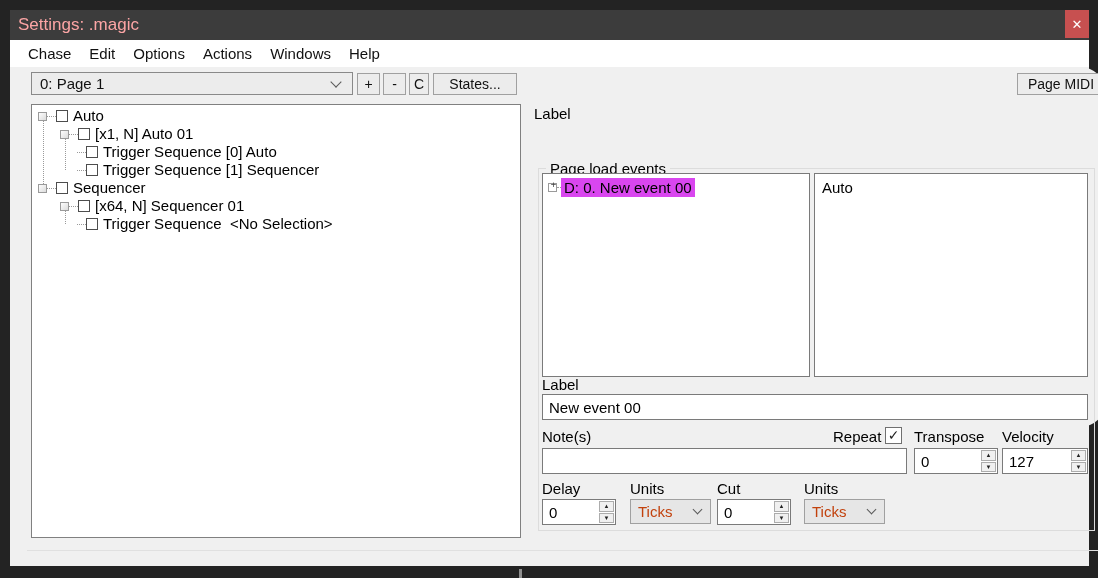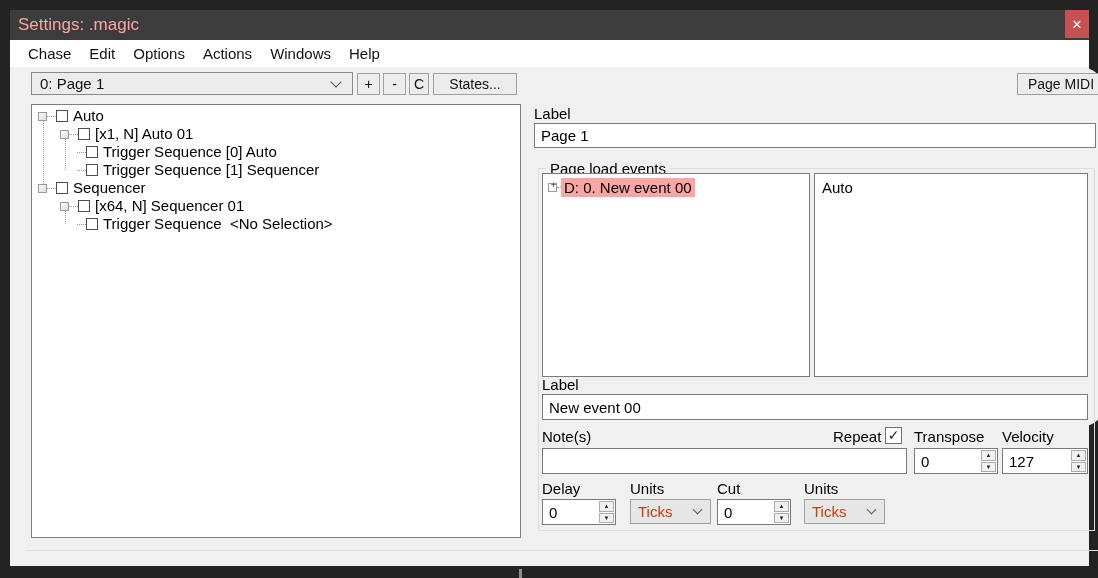--- a/index.html
+++ b/index.html
@@ -65,21 +65,21 @@
   .group-caption { position:absolute; left:519px; top:93px; font-size:15px; background:#f0f0f0; padding:0 4px; color:#000; }
 
   .listbox { position:absolute; background:#fff; border:1px solid #7a7a7a; overflow:hidden; }
   .events-list  { left:515px; top:106px; width:268px; height:204px; }
   .targets-list { left:787px; top:106px; width:274px; height:204px; }
   .erow { display:flex; align-items:center; height:19px; padding-left:5px; margin-top:4px; }
   .erow .expander { background:#fff; position:relative; }
   .erow .plus { position:absolute; left:0; top:-4px; width:9px; text-align:center; font-size:9px; line-height:9px;
                 color:#444; font-family:"DejaVu Sans Mono", monospace; }
   .erow .hdots { width:4px; flex:0 0 4px; }
-  .erow .elabel { font-size:15px; color:#000; background:#fca5a5; padding:0 3px; line-height:19px; }
+  .erow .elabel { font-size:15px; color:#000; background:#d946ef; padding:0 3px; line-height:19px; }
   .prow { font-size:15px; color:#000; padding:5px 0 0 7px; line-height:17px; }
 
   .event-label-caption { left:515px; top:310px; }
   .event-label-input { left:515px; top:327px; width:546px; height:26px; }
   .notes-caption { left:515px; top:362px; }
   .notes-input { left:515px; top:381px; width:365px; height:26px; }
 
   .repeat-caption { left:806px; top:362px; }
   .checkbox { position:absolute; left:858px; top:360px; width:17px; height:17px; background:#fff; border:1px solid #707070;
               display:flex; align-items:center; justify-content:center; }
@@ -203,21 +203,20 @@
 
         <div class="trow lvl2 no-exp">
           <span class="expander"></span>
           <span class="hdots"></span>
           <span class="tcheck"></span>
           <span class="tlabel">Trigger Sequence  &lt;No Selection&gt;</span>
         </div>
       </div>
 
     <span class="lbl page-label-caption">Label</span>
-    <input class="text-input page-label-input" value="Page 1" style="">
 
     <div class="group-box"></div>
     <span class="group-caption">Page load events</span>
 
     <div class="listbox events-list">
 
         <div class="erow">
           <span class="expander">
             <span class="plus">+</span>
           </span>

